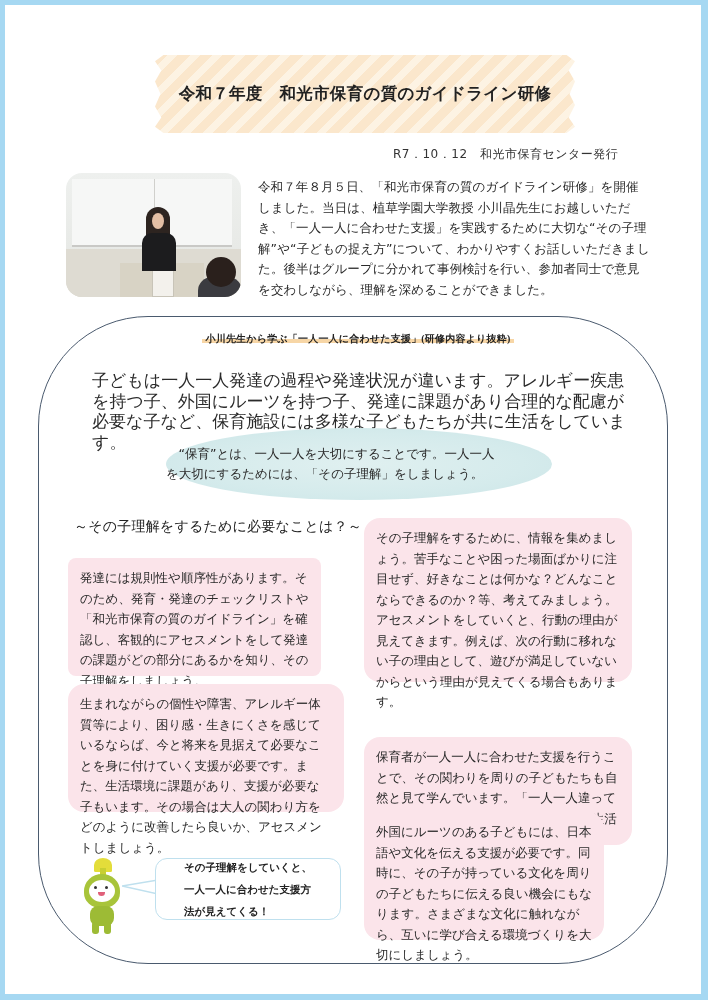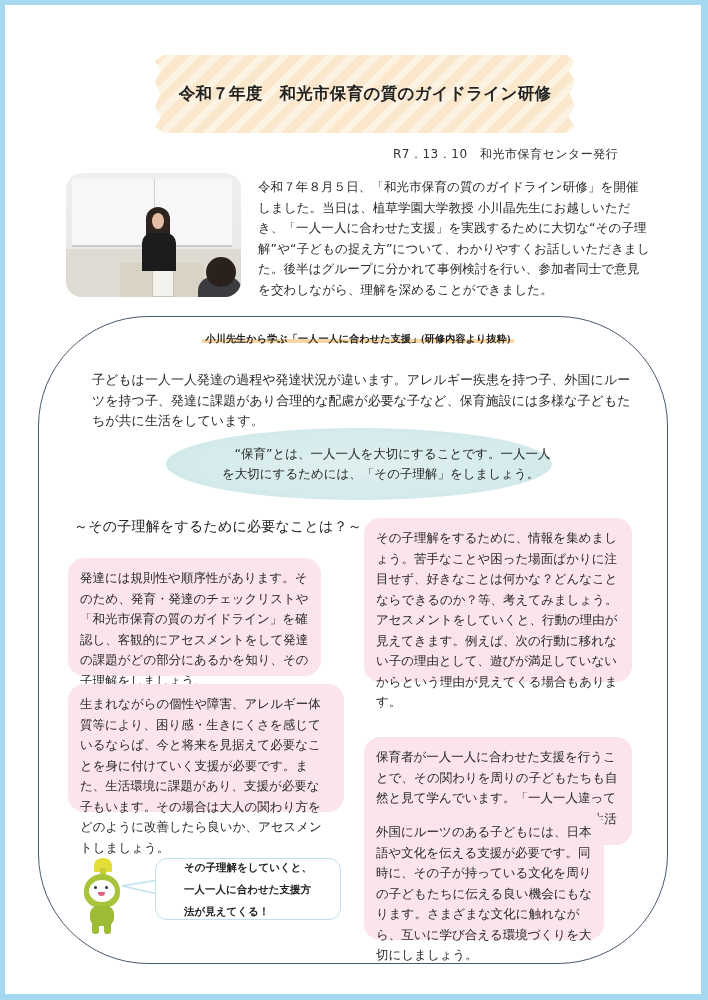--- a/index.html
+++ b/index.html
@@ -59,40 +59,40 @@
       position: absolute; left: 118px; top: 332px; width: 480px; text-align: center;
       font-size: 10px; font-weight: bold; color: #222; letter-spacing: 0.2px; font-family: Liberation Serif, serif;
     }
     .section-heading span {
       background: linear-gradient(180deg, transparent 55%, #f7d6a6 55%, #f7d6a6 92%, transparent 92%);
       padding: 0 4px;
     }
 
     .lead-text {
       position: absolute; left: 92px; top: 370px; width: 548px;
-      font-size: 13px; line-height: 20.5px; color: #2a2a2a;
+      font-size: 17px; line-height: 20.5px; color: #2a2a2a;
     }
 
     .quote-oval {
       position: absolute; left: 166px; top: 428px; width: 386px; height: 72px;
       border-radius: 50%;
       background: radial-gradient(ellipse at center, #e0f0f0 0%, #d5ebec 60%, #cbe5e7 100%);
-      display: flex; align-items: center; justify-content: flex-end;
+      display: flex; align-items: center; justify-content: flex-start;
     }
     .quote-text { font-size: 12.5px; line-height: 20px; color: #2a2a2a; width: 330px; text-indent: 1em; }
 
     .subheading {
       position: absolute; left: 74px; top: 518px; font-size: 14px; color: #222; letter-spacing: 0.2px;
     }
 
     .pink-card {
       position: absolute; background: #fbe4ea; border-radius: 16px;
       font-size: 12.5px; line-height: 20.5px; color: #2a2a2a; padding: 10px 12px 10px 12px;
     }
-    .card-l1 { left: 68px; top: 558px; width: 253px; height: 118px; }
+    .card-l1 { left: 68px; top: 558px; width: 253px; height: 118px; border-radius: 8px; }
     .card-l2 { left: 68px; top: 684px; width: 276px; height: 128px; }
     .card-r1 { left: 364px; top: 518px; width: 268px; height: 164px; }
     .card-r2 { left: 364px; top: 690px; width: 268px; height: 108px; margin-top: 47px; }
     .card-r3 { left: 364px; top: 812px; width: 240px; height: 128px; }
 
     
     .mascot { position: absolute; left: 80px; top: 858px; width: 42px; height: 78px; }
     .mascot .leaf { position: absolute; left: 14px; top: 0; width: 18px; height: 14px; background: #e3dd3a; border-radius: 60% 60% 10% 10%; }
     .mascot .leaf2 { position: absolute; left: 20px; top: 10px; width: 6px; height: 10px; background: #c8cf32; }
     .mascot .head { position: absolute; left: 4px; top: 16px; width: 36px; height: 34px; border-radius: 50% 50% 45% 45%; background: #a8c43a; }
@@ -116,21 +116,21 @@
   </style>
 </head>
 <body>
 
 <div class="page-frame"></div>
 
 <div class="title-banner">
   <div class="title-line1">令和７年度　和光市保育の質のガイドライン研修</div>
 </div>
 
-<div class="issue-line">R7．13．10　和光市保育センター発行</div>
+<div class="issue-line">R7．10．12　和光市保育センター発行</div>
 
 <div class="photo" title="講演する小川晶先生">
   <div class="board"></div>
   <div class="board-split"></div>
   <div class="wall"></div>
   <div class="speaker-hair"></div>
   <div class="speaker-face"></div>
   <div class="speaker-body"></div>
   <div class="podium"></div>
   <div class="podium-sign"></div>

